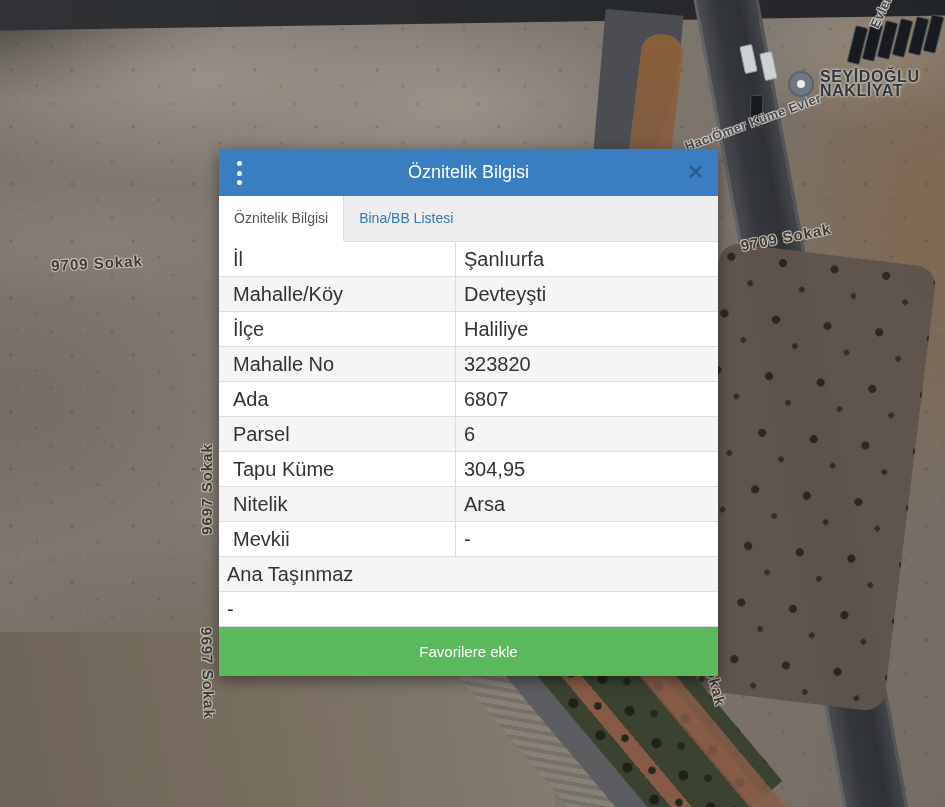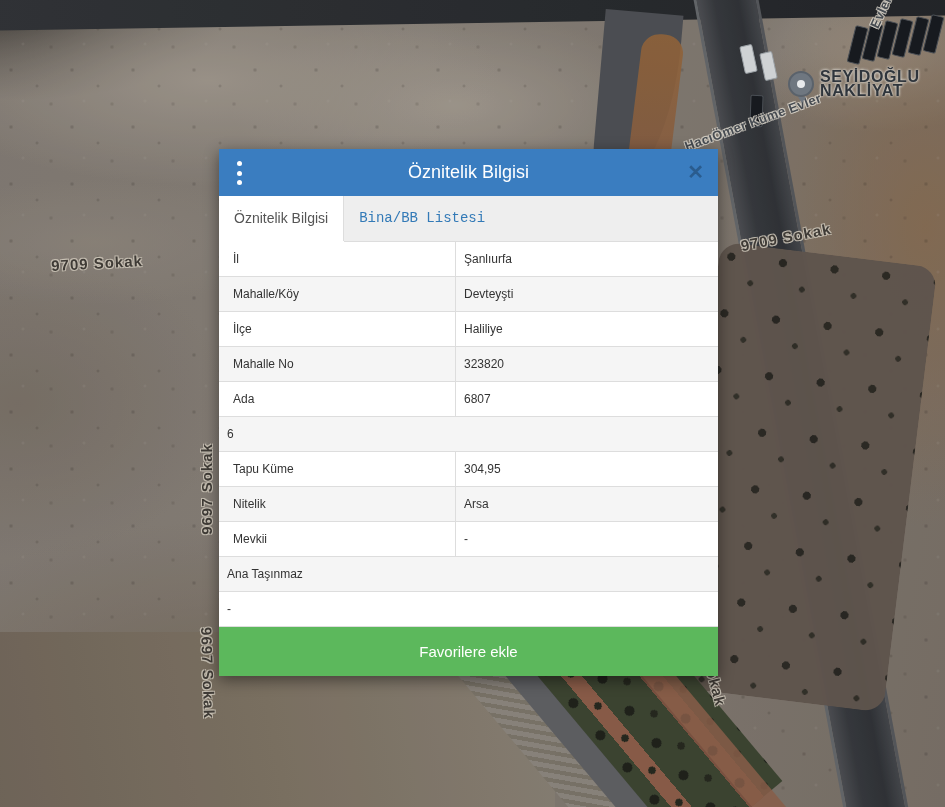--- a/index.html
+++ b/index.html
@@ -81,23 +81,23 @@
   .modal-title{position:absolute;left:0;right:0;top:0;height:47px;line-height:47px;
     text-align:center;color:#fff;font-size:18px;}
   .kebab{position:absolute;left:18px;top:12px;width:18px;height:24px;cursor:pointer;
     display:flex;flex-direction:column;justify-content:space-between;align-items:flex-start;}
   .kebab i{width:5px;height:5px;border-radius:50%;background:#fff;display:block;}
   .modal-close{position:absolute;right:14px;top:0;height:47px;line-height:47px;font-size:20px;
     font-weight:bold;color:#2a5c8e;cursor:pointer;}
   .tabbar{display:flex;background:#eee;border-bottom:1px solid #ddd;height:45px;}
   .tab{padding:0 15px;line-height:45px;font-size:14px;cursor:pointer;}
   .tab.active{background:#fff;color:#555;border-right:1px solid #ddd;box-shadow:0 1px 0 #fff;}
-  .tab.inactive{color:#337ab7;font-family:Liberation Mono, monospace;}
+  .tab.inactive{color:#337ab7;}
   .attr-table{background:#fff;}
-  .attr-row{display:flex;height:34px;border-bottom:1px solid #ddd;font-size:12px;color:#333;
+  .attr-row{display:flex;height:34px;border-bottom:1px solid #ddd;font-size:20px;color:#333;
     align-items:center;background:#fff;}
   .attr-row:nth-of-type(even){background:#f5f5f5;}
   .attr-label{width:222px;padding-left:14px;border-right:1px solid #ddd;height:34px;
     display:flex;align-items:center;flex:none;}
   .attr-value{padding-left:8px;flex:1;}
   .fav-btn{height:49px;background:#5cb85c;color:#fff;font-size:15px;display:flex;
     align-items:center;justify-content:center;cursor:pointer;border:none;width:100%;
     font-family:"Liberation Sans",sans-serif;}
 </style>
 </head>
@@ -184,20 +184,21 @@
         <div class="attr-label">Mahalle No</div>
         <div class="attr-value">323820</div>
       </div>
 
       <div class="attr-row">
         <div class="attr-label">Ada</div>
         <div class="attr-value">6807</div>
       </div>
 
       <div class="attr-row">
+        <div class="attr-label">Parsel</div>
         <div class="attr-value">6</div>
       </div>
 
       <div class="attr-row">
         <div class="attr-label">Tapu Küme</div>
         <div class="attr-value">304,95</div>
       </div>
 
       <div class="attr-row">
         <div class="attr-label">Nitelik</div>

